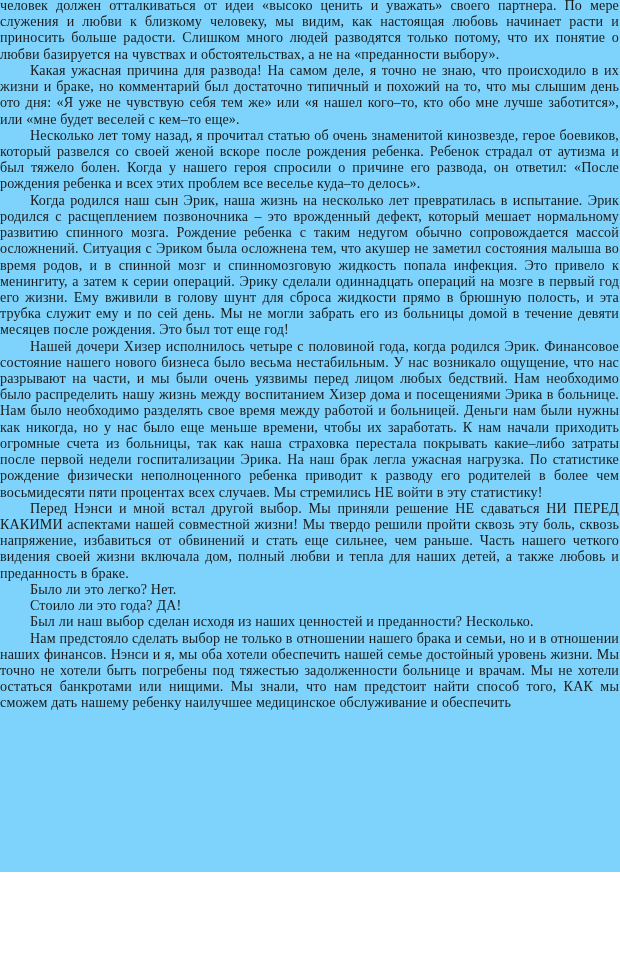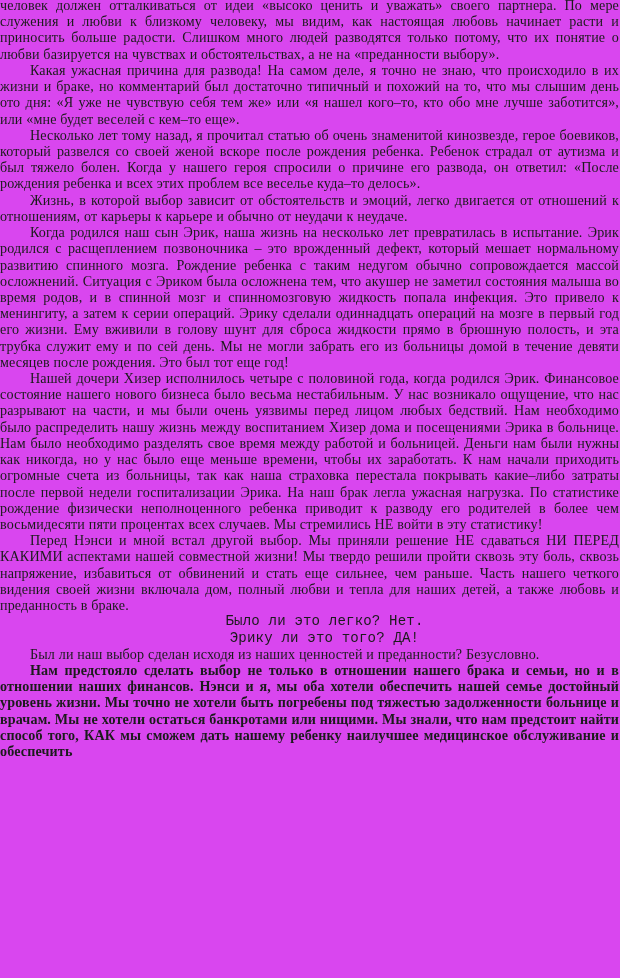--- a/index.html
+++ b/index.html
@@ -10,22 +10,22 @@
   }
   body {
     width: 620px;
     height: 978px;
     overflow: hidden;
     font-family: "Liberation Serif", "DejaVu Serif", serif;
   }
   #page {
     position: relative;
     width: 620px;
-    height: 978px;
-    background: #d946ef;
+    height: 872px;
+    background: #7dd3fc;
     overflow: hidden;
   }
   #page-body {
     position: absolute;
     left: 0;
     top: -3px;
     width: 619px;
     font-size: 14.1px;
     line-height: 16.22px;
     color: #1b1b1b;
@@ -37,53 +37,50 @@
   }
   #page-body p {
     margin: 0;
     padding: 0;
     text-indent: 30px;
     text-align: justify;
   }
   
   #page-body p:last-child {
     text-align: justify;
-    font-weight: bold;
   }
   
   #page-body p.short {
-    text-align: center;
+    text-align: left;
     white-space: nowrap;
-    font-family: Liberation Mono, monospace;
   }
   .noindent { text-indent: 0 !important; }
 </style>
 </head>
 <body>
 
 <div id="page">
   <div id="page-body">
 
     <p class="noindent">человек должен отталкиваться от идеи «высоко ценить и уважать» своего партнера. По мере служения и любви к близкому человеку, мы видим, как настоящая любовь начинает расти и приносить больше радости. Слишком много людей разводятся только потому, что их понятие о любви базируется на чувствах и обстоятельствах, а не на «преданности выбору».</p>
 
     <p>Какая ужасная причина для развода! На самом деле, я точно не знаю, что происходило в их жизни и браке, но комментарий был достаточно типичный и похожий на то, что мы слышим день ото дня: «Я уже не чувствую себя тем же» или «я нашел кого–то, кто обо мне лучше заботится», или «мне будет веселей с кем–то еще».</p>
 
     <p>Несколько лет тому назад, я прочитал статью об очень знаменитой кинозвезде, герое боевиков, который развелся со своей женой вскоре после рождения ребенка. Ребенок страдал от аутизма и был тяжело болен. Когда у нашего героя спросили о причине его развода, он ответил: «После рождения ребенка и всех этих проблем все веселье куда–то делось».</p>
 
-    <p>Жизнь, в которой выбор зависит от обстоятельств и эмоций, легко двигается от отношений к отношениям, от карьеры к карьере и обычно от неудачи к неудаче.</p>
 
 
     <p>Когда родился наш сын Эрик, наша жизнь на несколько лет превратилась в испытание. Эрик родился с расщеплением позвоночника – это врожденный дефект, который мешает нормальному развитию спинного мозга. Рождение ребенка с таким недугом обычно сопровождается массой осложнений. Ситуация с Эриком была осложнена тем, что акушер не заметил состояния малыша во время родов, и в спинной мозг и спинномозговую жидкость попала инфекция. Это привело к менингиту, а затем к серии операций. Эрику сделали одиннадцать операций на мозге в первый год его жизни. Ему вживили в голову шунт для сброса жидкости прямо в брюшную полость, и эта трубка служит ему и по сей день. Мы не могли забрать его из больницы домой в течение девяти месяцев после рождения. Это был тот еще год!</p>
 
     <p>Нашей дочери Хизер исполнилось четыре с половиной года, когда родился Эрик. Финансовое состояние нашего нового бизнеса было весьма нестабильным. У нас возникало ощущение, что нас разрывают на части, и мы были очень уязвимы перед лицом любых бедствий. Нам необходимо было распределить нашу жизнь между воспитанием Хизер дома и посещениями Эрика в больнице. Нам было необходимо разделять свое время между работой и больницей. Деньги нам были нужны как никогда, но у нас было еще меньше времени, чтобы их заработать. К нам начали приходить огромные счета из больницы, так как наша страховка перестала покрывать какие–либо затраты после первой недели госпитализации Эрика. На наш брак легла ужасная нагрузка. По статистике рождение физически неполноценного ребенка приводит к разводу его родителей в более чем восьмидесяти пяти процентах всех случаев. Мы стремились НЕ войти в эту статистику!</p>
 
     <p>Перед Нэнси и мной встал другой выбор. Мы приняли решение НЕ сдаваться НИ ПЕРЕД КАКИМИ аспектами нашей совместной жизни! Мы твердо решили пройти сквозь эту боль, сквозь напряжение, избавиться от обвинений и стать еще сильнее, чем раньше. Часть нашего четкого видения своей жизни включала дом, полный любви и тепла для наших детей, а также любовь и преданность в браке.</p>
 
     <p class="short">Было ли это легко? Нет.</p>
 
-    <p class="short">Эрику ли это того? ДА!</p>
+    <p class="short">Стоило ли это года? ДА!</p>
 
-    <p>Был ли наш выбор сделан исходя из наших ценностей и преданности? Безусловно.</p>
+    <p>Был ли наш выбор сделан исходя из наших ценностей и преданности? Несколько.</p>
 
     <p>Нам предстояло сделать выбор не только в отношении нашего брака и семьи, но и в отношении наших финансов. Нэнси и я, мы оба хотели обеспечить нашей семье достойный уровень жизни. Мы точно не хотели быть погребены под тяжестью задолженности больнице и врачам. Мы не хотели остаться банкротами или нищими. Мы знали, что нам предстоит найти способ того, КАК мы сможем дать нашему ребенку наилучшее медицинское обслуживание и обеспечить</p>
 
   </div>
 </div>
 
 </body></html>

